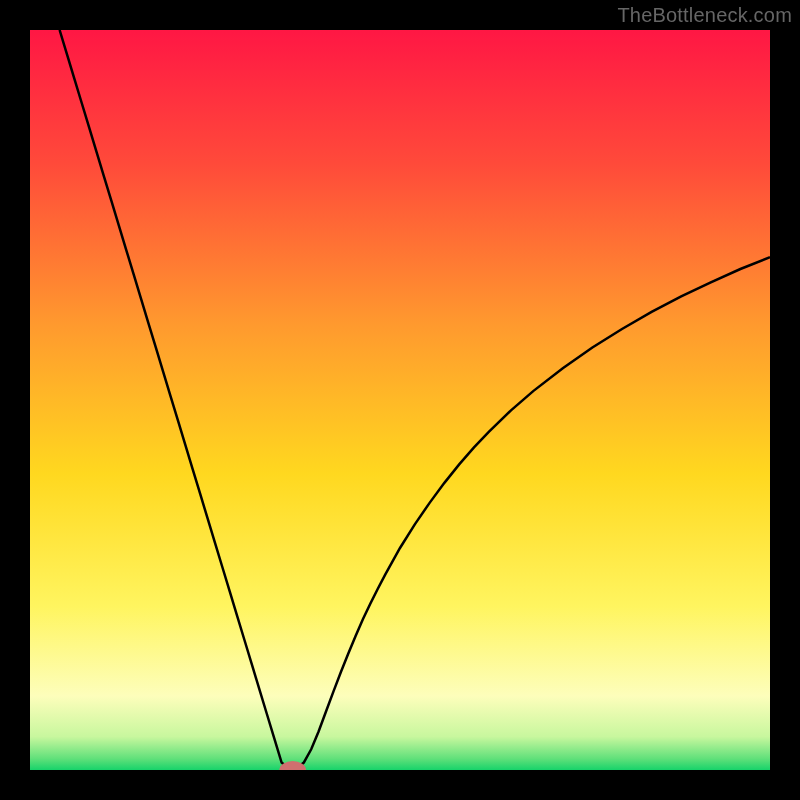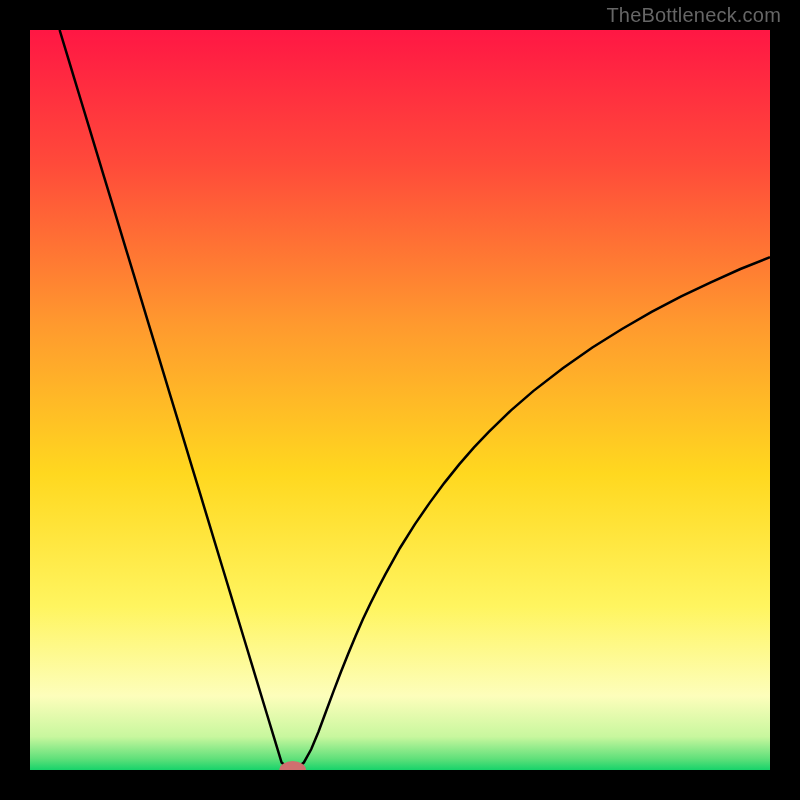--- a/index.html
+++ b/index.html
@@ -20,21 +20,21 @@
   .plot {
     position: absolute;
     left: 30px;
     top: 30px;
     width: 740px;
     height: 740px;
   }
   .watermark {
     position: absolute;
     top: 4px;
-    right: 19px;
+    right: 8px;
     color: #666;
     font-size: 20px;
     font-weight: 500;
     letter-spacing: 0.2px;
     user-select: none;
   }
 </style>
 </head>
 <body>
 

